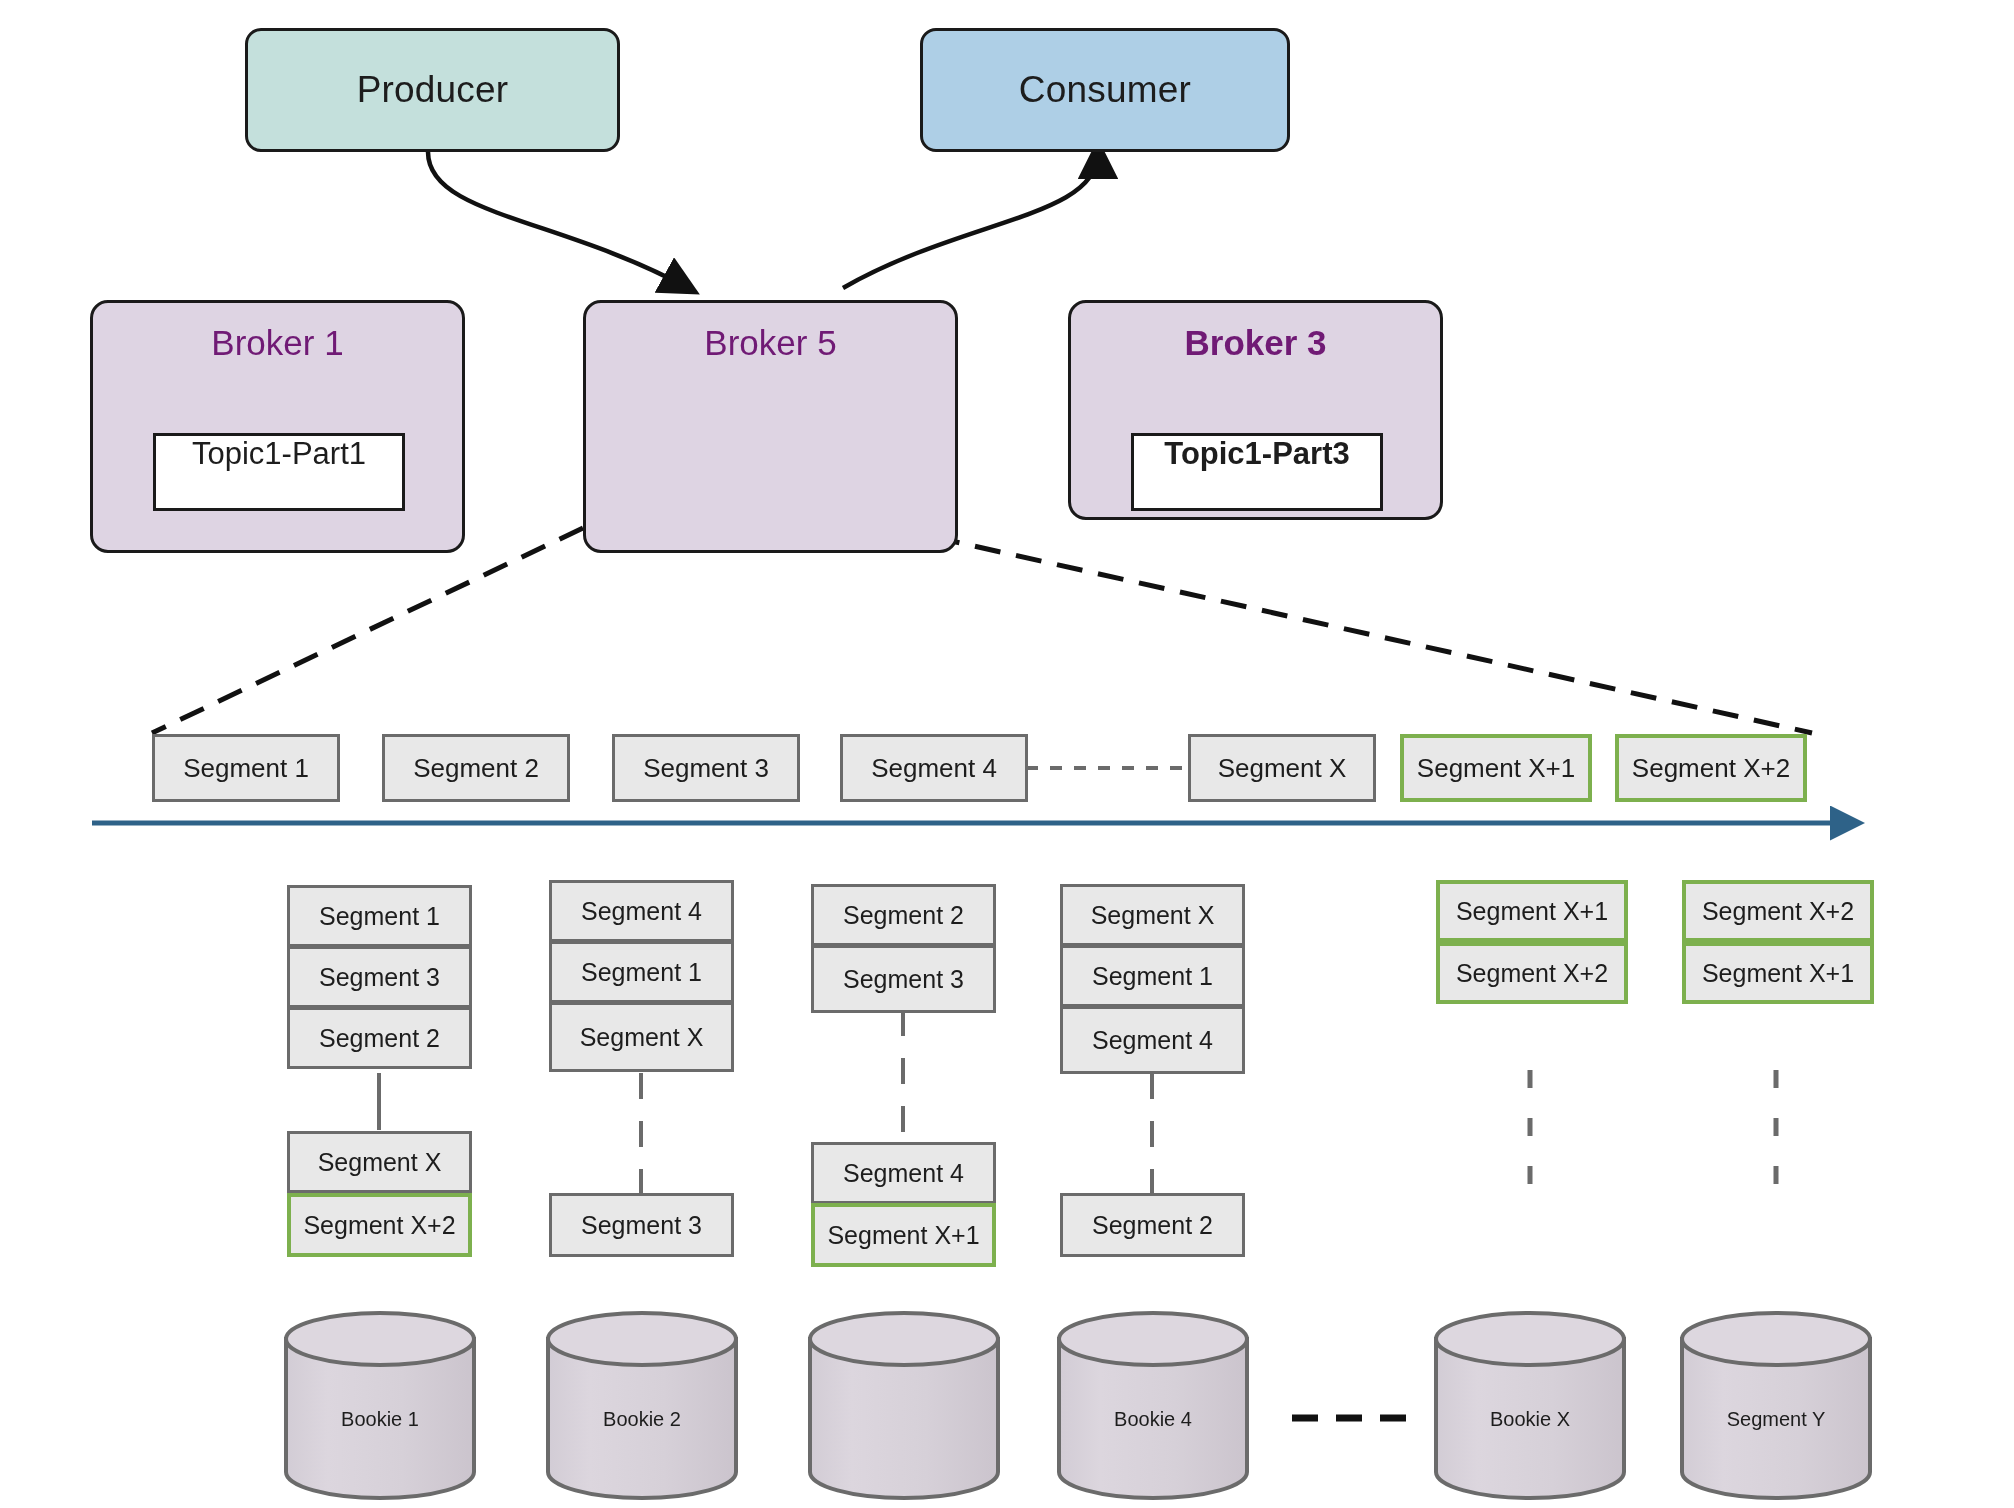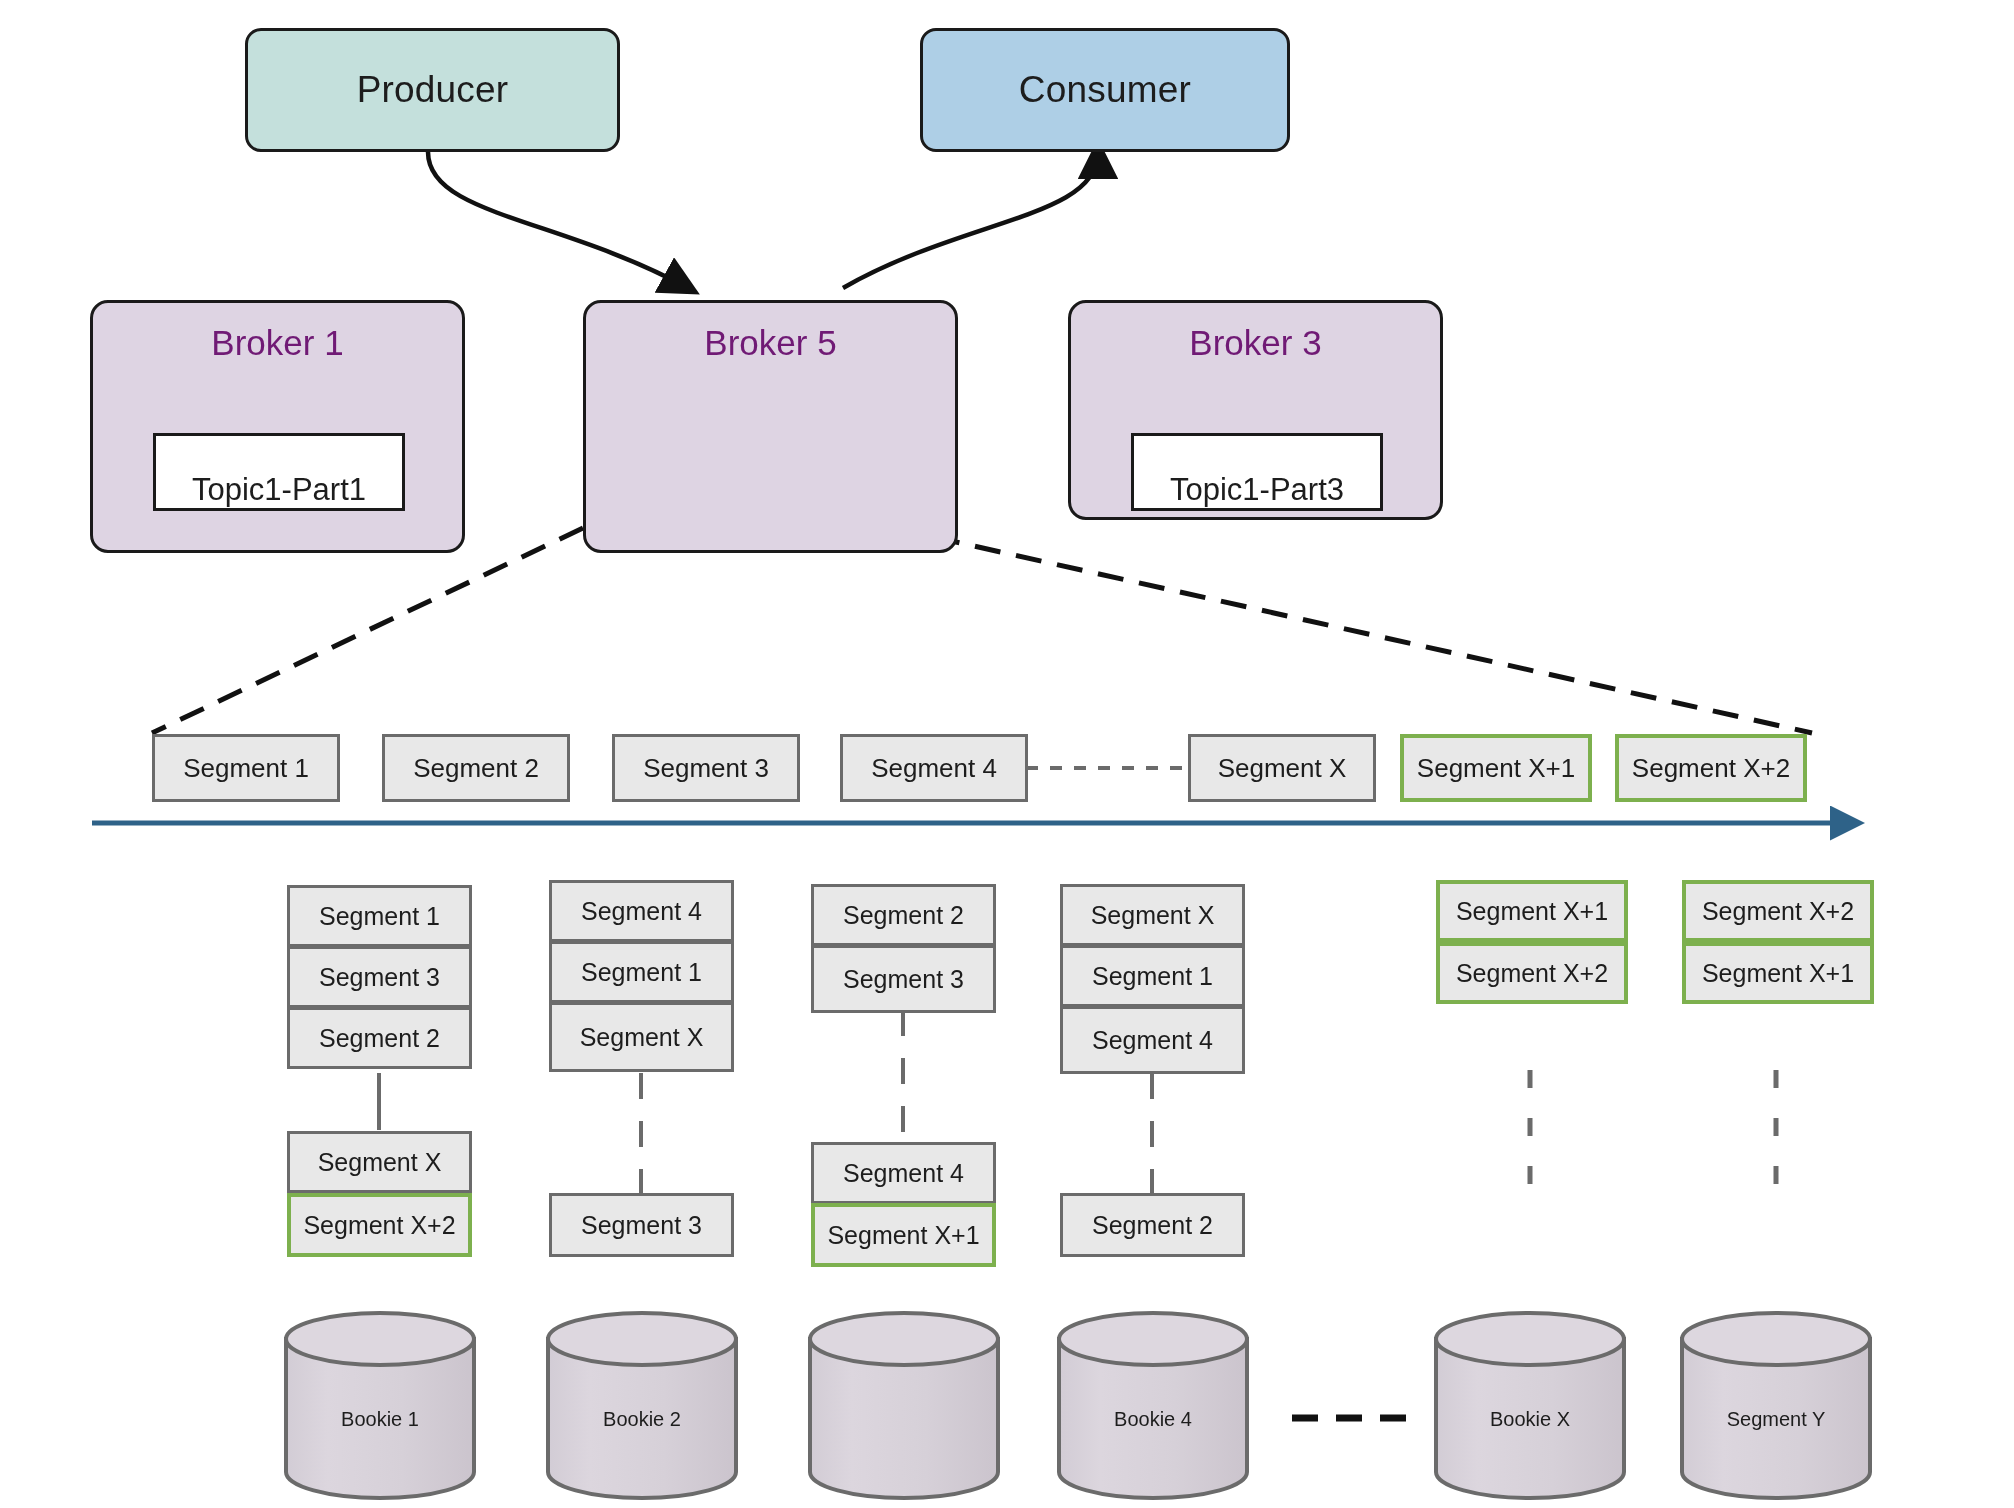--- a/index.html
+++ b/index.html
@@ -56,21 +56,21 @@
     top: 20px;
     text-align: center;
     font-size: 35px;
     color: #701a75;
   }
   .partition {
     position: absolute;
     background: #ffffff;
     border: 3px solid #1a1a1a;
     display: flex;
-    align-items: flex-end;
+    align-items: flex-start;
     justify-content: center;
     font-size: 31px;
     color: #1d1d1d;
     box-sizing: border-box;
   }
 
   
   .seg {
     position: absolute;
     background: #e8e8e8;
@@ -193,21 +193,21 @@
     <div class="broker-title">Broker 1</div>
     <div class="partition" style="left:60px; top:130px; width:252px; height:78px;">
       <span>Topic1-Part1</span>
     </div>
   </div>
 
   <div class="broker" style="left:583px; top:300px; width:375px; height:253px;">
     <div class="broker-title">Broker 5</div>
   </div>
 
-  <div class="broker" style="left:1068px; top:300px; width:375px; height:220px;">
+  <div class="broker" style="left:1068px; top:300px; width:375px; height:220px;font-weight:bold;">
     <div class="broker-title">Broker 3</div>
     <div class="partition" style="left:60px; top:130px; width:252px; height:78px;">
       <span>Topic1-Part3</span>
     </div>
   </div>
 
   <div class="seg" style="left:152px; top:734px; width:188px; height:68px;">
     <span>Segment 1</span>
   </div>
   <div class="seg" style="left:382px; top:734px; width:188px; height:68px;">

